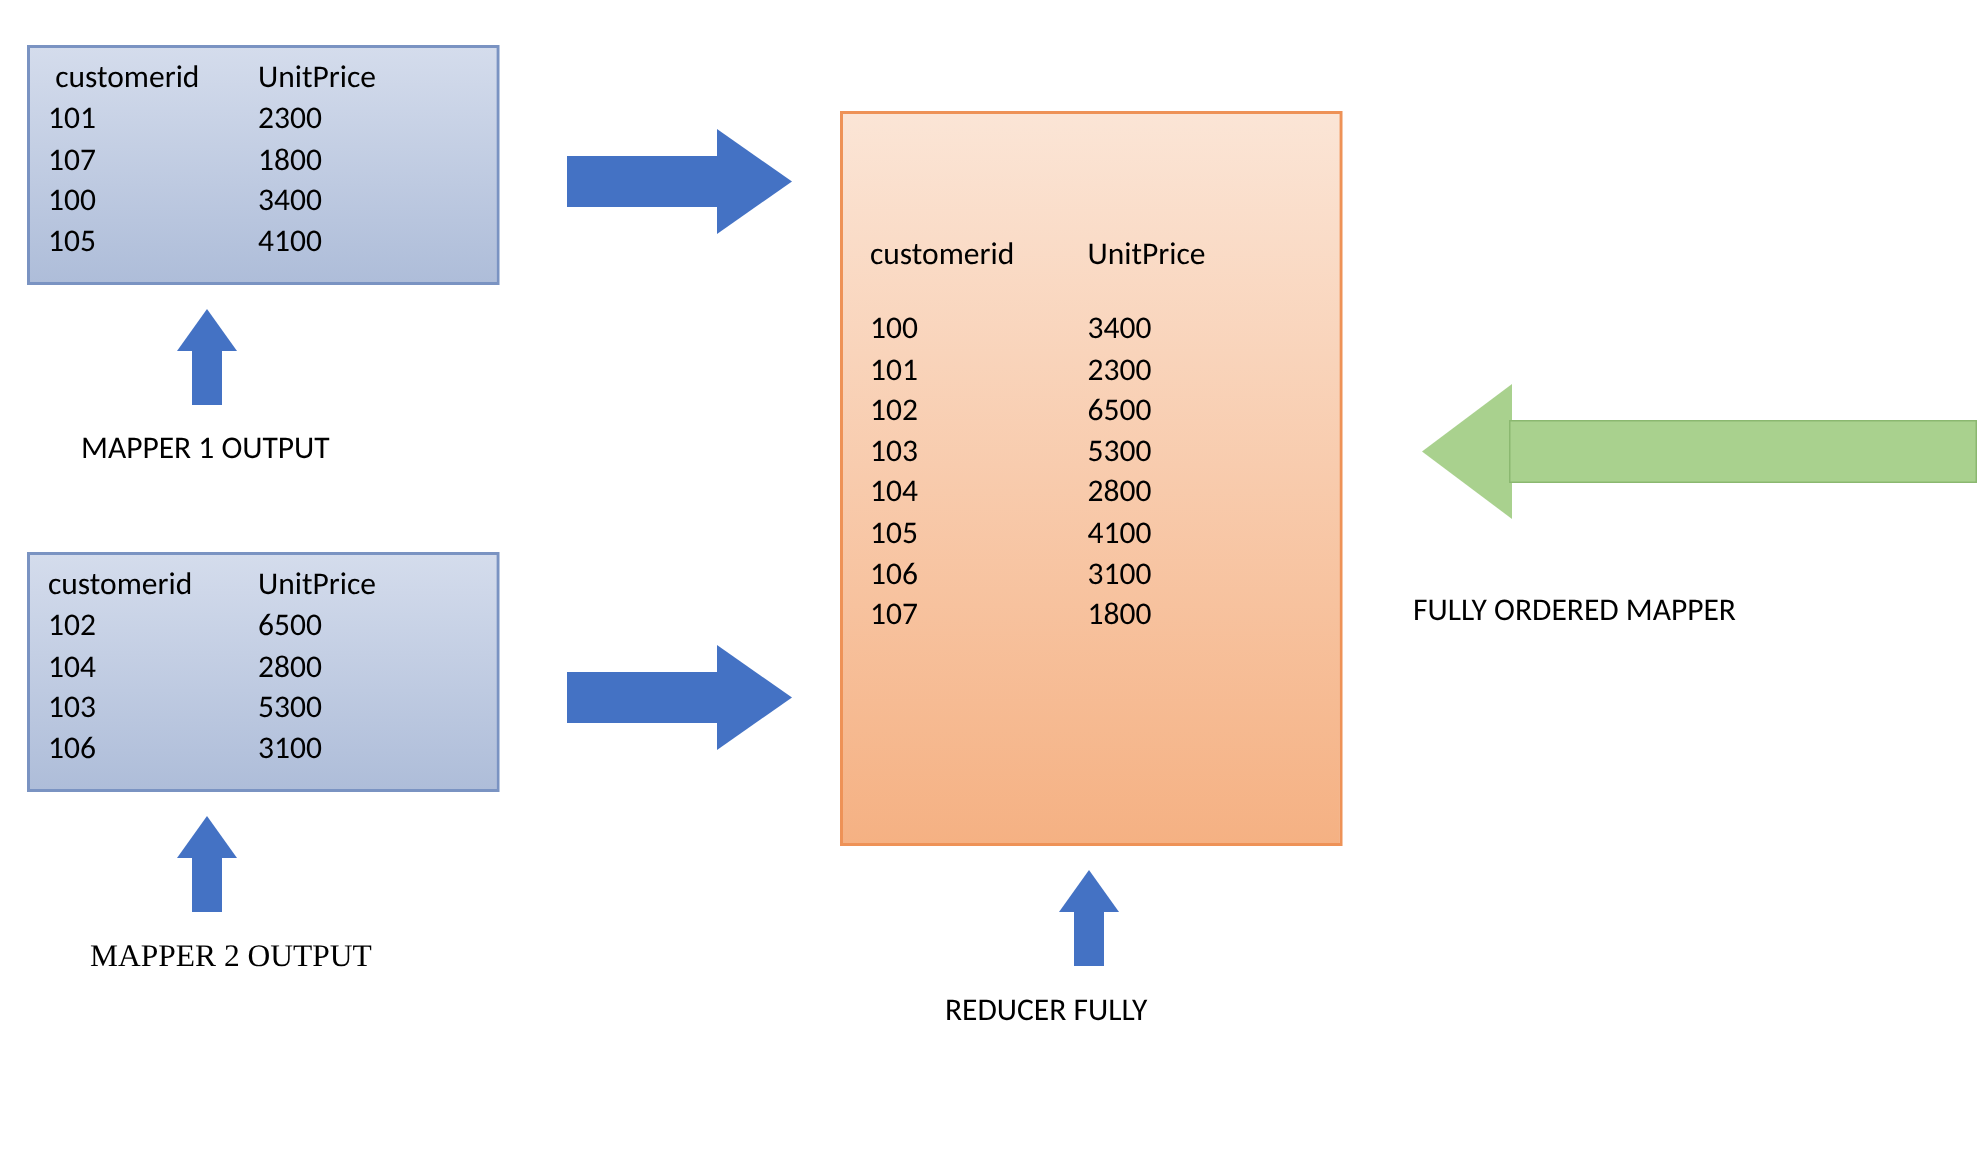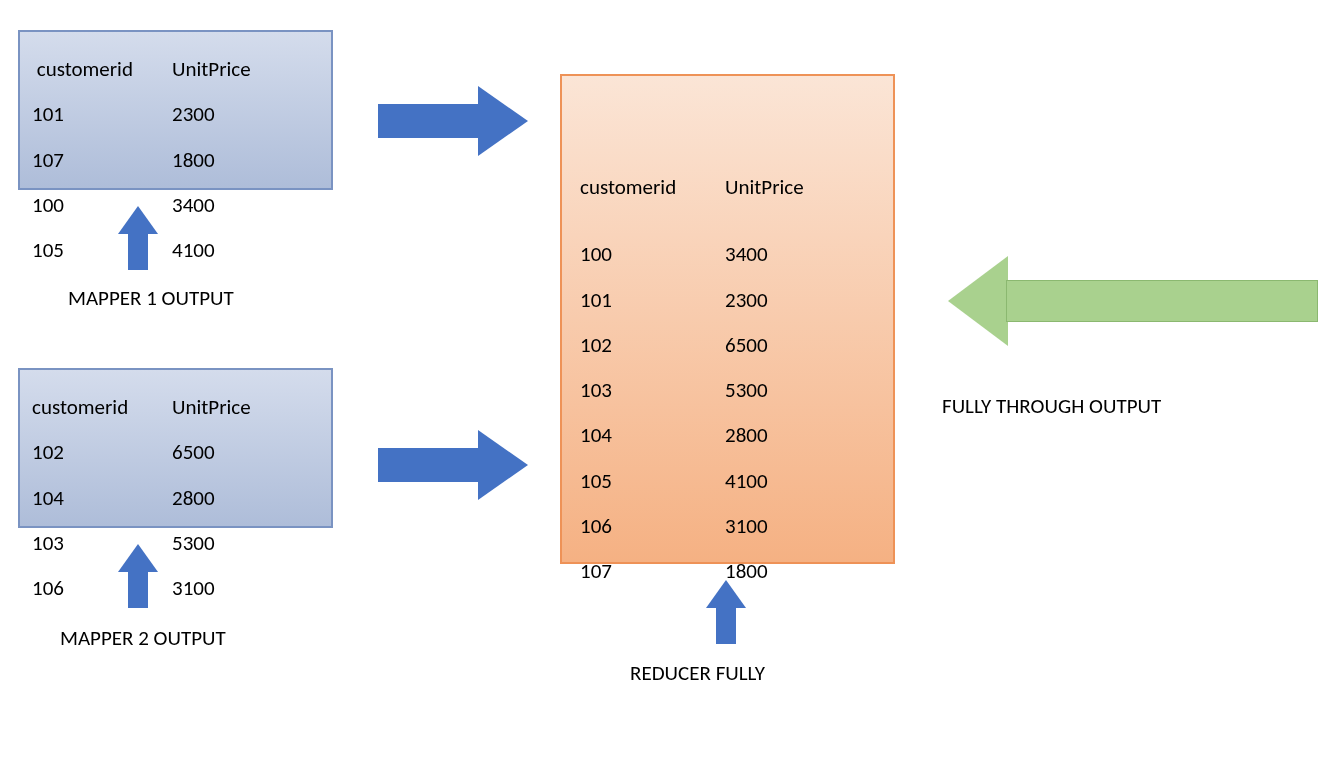--- a/index.html
+++ b/index.html
@@ -18,21 +18,21 @@
       padding: 6px 12px;
     }
     .box-orange {
       position: absolute;
       background: linear-gradient(to bottom, #fbe5d6, #f5b183);
       border: 2px solid #ee9257;
       padding: 12px 18px;
     }
     .tbl { font-size: 21px; line-height: 1.3; }
     .tbl-hdr { font-size: 21px; }
-    .row { display: flex; margin-top: 18px; }
+    .row { display: flex; }
     .c1 { width: 140px; }
     .c2 { width: 100px; }
     .c1r { width: 145px; }
     .c2r { width: 100px; }
     .label {
       position: absolute;
       font-size: 21px;
       color: #000;
     }
     .arrow-right-blue {
@@ -125,21 +125,21 @@
         <div class="c1">105</div>
         <div class="c2">4100</div>
       </div>
   </div>
 </div>
 
 <div class="arrow-up-blue" style="left:118px; top:206px;">
   <div class="head"></div>
     <div class="shaft"></div>
 </div>
-<div class="label" style="left:68px; top:285px;">MAPPER 1 OUTPUT</div>
+<div class="label" style="left:54px; top:285px;">MAPPER 1 OUTPUT</div>
 
 <div class="box-blue" style="left:18px; top:368px; width:315px; height:160px;">
   <div class="tbl">
     <div class="row tbl-hdr">
       <div class="c1">customerid</div>
       <div class="c2">UnitPrice</div>
     </div>
     <div class="row">
         <div class="c1">102</div>
         <div class="c2">6500</div>
@@ -156,21 +156,21 @@
         <div class="c1">106</div>
         <div class="c2">3100</div>
       </div>
   </div>
 </div>
 
 <div class="arrow-up-blue" style="left:118px; top:544px;">
   <div class="head"></div>
     <div class="shaft"></div>
 </div>
-<div class="label" style="left:60px; top:625px;">MAPPER 2 OUTPUT</div>
+<div class="label" style="left:60px; top:625px;font-family:Liberation Serif, serif;">MAPPER 2 OUTPUT</div>
 
 <div class="arrow-right-blue" style="left:378px; top:86px;">
   <div class="shaft"></div>
     <div class="head"></div>
 </div>
 
 <div class="arrow-right-blue" style="left:378px; top:430px;">
   <div class="shaft"></div>
     <div class="head"></div>
 </div>
@@ -223,14 +223,14 @@
     <div class="shaft"></div>
 </div>
 <div class="label" style="left:630px; top:660px;">REDUCER FULLY</div>
 
 <div class="arrow-left-green" style="left:948px; top:256px;">
   <div class="head"></div>
     <div class="shaft"></div>
 </div>
 
 <div class="label" style="left:942px; top:392px; line-height:1.35;">
-  <div>FULLY THROUGH OUTPUT</div>
+  <div>FULLY ORDERED MAPPER</div>
 </div>
 
 </body></html>

